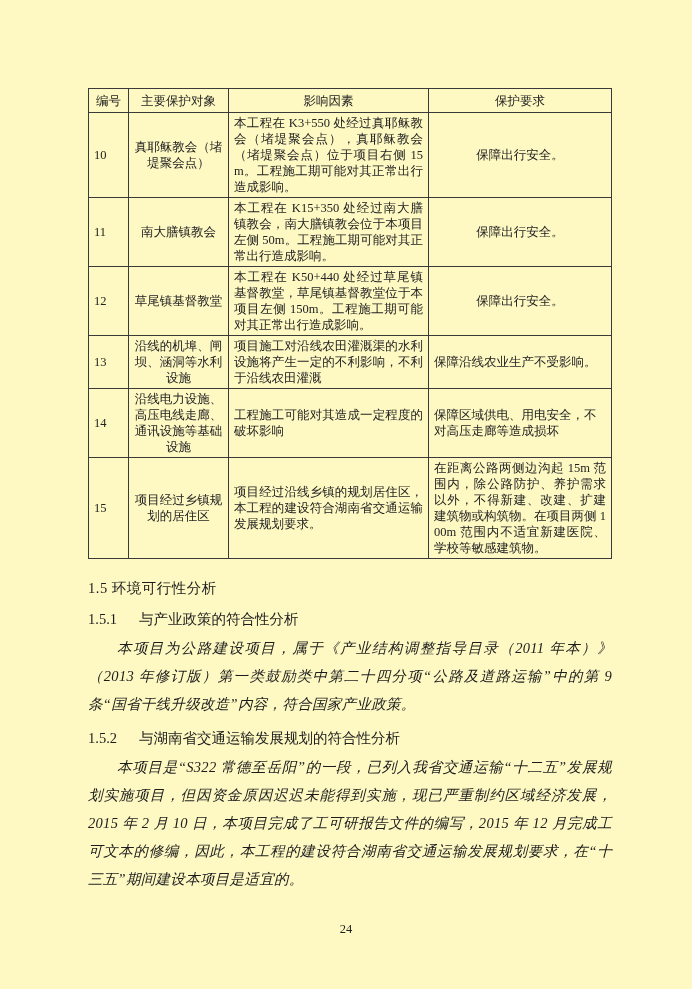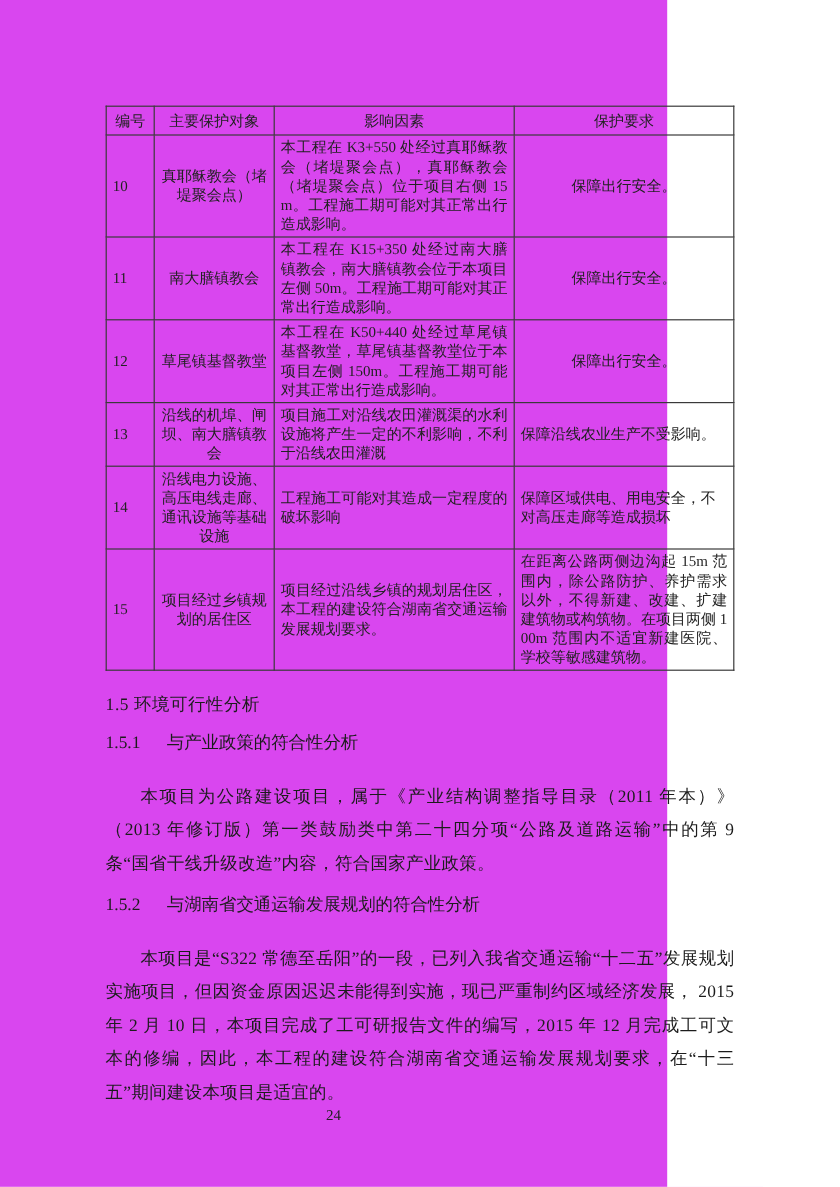--- a/index.html
+++ b/index.html
@@ -7,22 +7,22 @@
   body {
     width: 700px; height: 989px;
     font-family: "Liberation Serif", "DejaVu Serif", serif;
     color: #1c1c1c;
     position: relative;
     overflow: hidden;
   }
   .page {
     position: absolute;
     left: 0; top: 0;
-    width: 556px; height: 989px;
-    background: #d946ef;
+    width: 692px; height: 989px;
+    background: #fef9c3;
   }
   .content {
     position: absolute;
     left: 88px; top: 88px;
     width: 524px;
   }
 
   
   table.protection {
     border-collapse: collapse;
@@ -68,22 +68,23 @@
   }
   .h-sub {
     line-height: 22px;
     margin-top: 9px;
   }
   .h-sub .sub-num { margin-right: 22px; }
   .para {
     text-indent: 2em;
     text-align: justify;
     line-height: 28px;
-    margin-top: 20px;
+    margin-top: 4px;
     letter-spacing: 0.3px;
+    font-style: italic;
   }
 
   
   .page-number {
     position: absolute;
     left: 0; right: 0;
     top: 922px;
     text-align: center;
     font-size: 12.5px;
     color: #222222;
@@ -124,21 +125,21 @@
           <td class="c-req-center">保障出行安全。</td>
         </tr>
         <tr class="r12">
           <td class="c-num">12</td>
           <td class="c-obj">草尾镇基督教堂</td>
           <td class="c-factor">本工程在 K50+440 处经过草尾镇基督教堂，草尾镇基督教堂位于本项目左侧 150m。工程施工期可能对其正常出行造成影响。</td>
           <td class="c-req-center">保障出行安全。</td>
         </tr>
         <tr class="r13">
           <td class="c-num">13</td>
-          <td class="c-obj">沿线的机埠、闸坝、南大膳镇教会</td>
+          <td class="c-obj">沿线的机埠、闸坝、涵洞等水利设施</td>
           <td class="c-factor">项目施工对沿线农田灌溉渠的水利设施将产生一定的不利影响，不利于沿线农田灌溉</td>
           <td class="c-req-left">保障沿线农业生产不受影响。</td>
         </tr>
         <tr class="r14">
           <td class="c-num">14</td>
           <td class="c-obj">沿线电力设施、高压电线走廊、通讯设施等基础设施</td>
           <td class="c-factor">工程施工可能对其造成一定程度的破坏影响</td>
           <td class="c-req-left">保障区域供电、用电安全，不对高压走廊等造成损坏</td>
         </tr>
         <tr class="r15">

